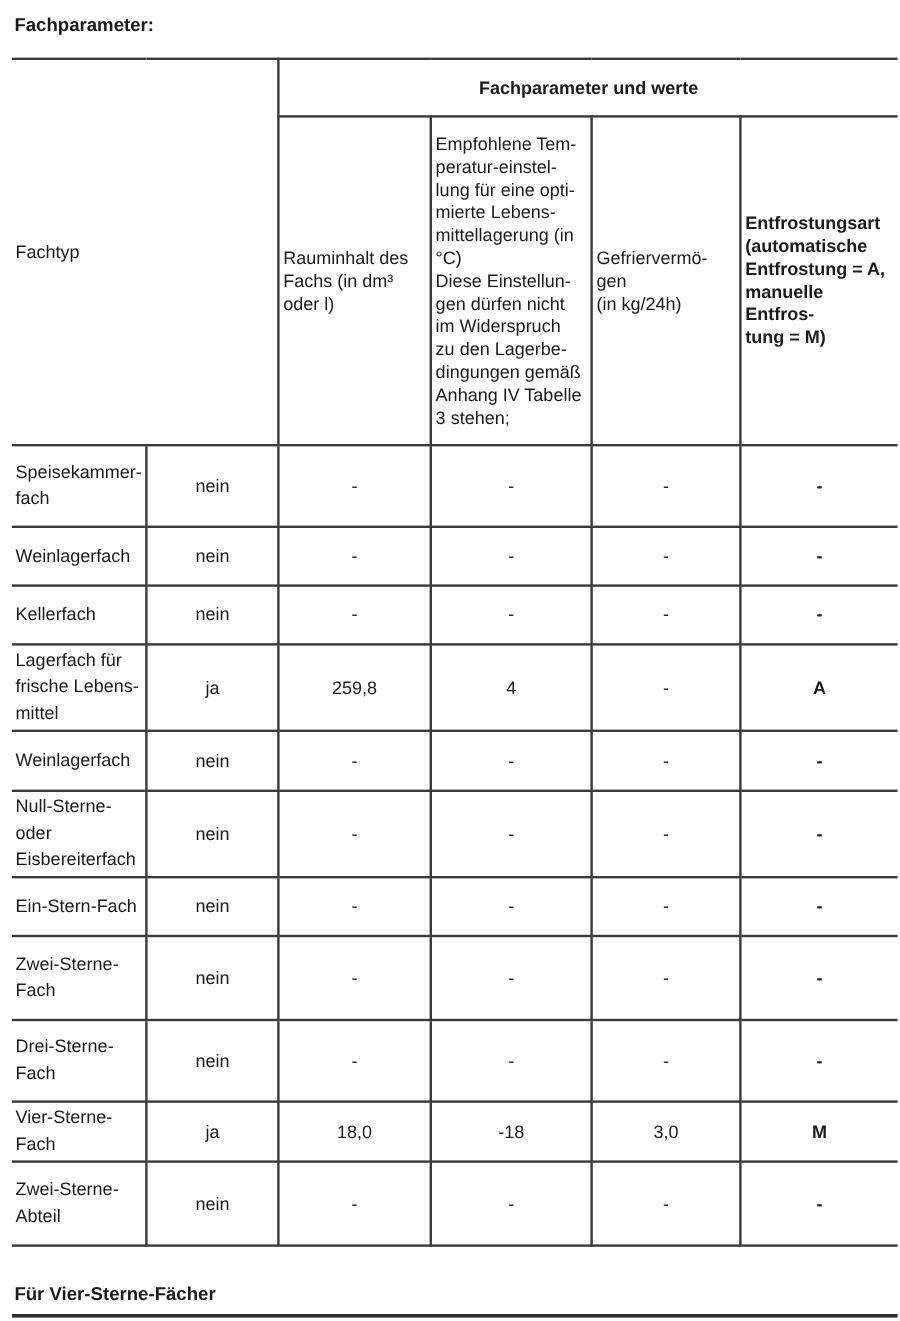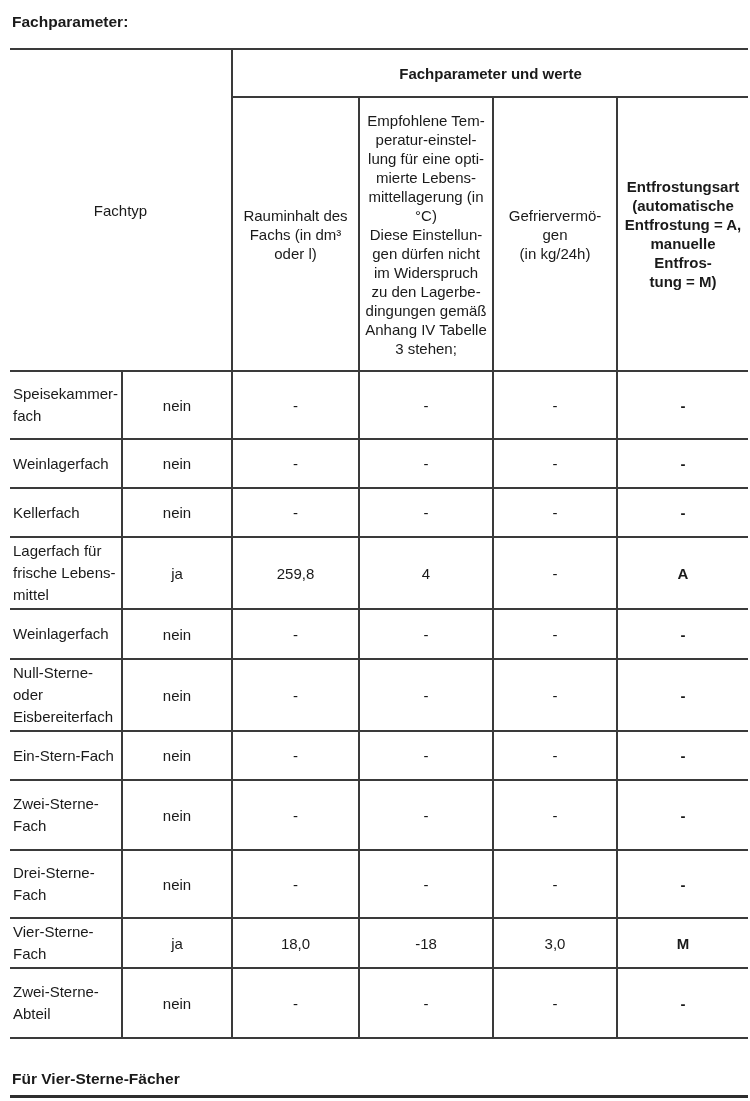--- a/index.html
+++ b/index.html
@@ -39,29 +39,28 @@
   table.fach-table td {
     border: 2px solid #3a3a3a;
     vertical-align: middle;
     padding: 2px 3px;
     overflow: hidden;
   }
   table.fach-table td:first-child { border-left: none; }
   table.fach-table td:last-child  { border-right: none; font-weight: bold; }
 
   td.corner-cell {
-    text-align: center;
     vertical-align: middle;
   }
   td.group-header {
     text-align: center;
     vertical-align: middle;
   }
   td.col-header {
-    text-align: center;
+    text-align: left;
     vertical-align: middle;
     white-space: pre-line;
     line-height: 19px;
     padding: 4px 3px;
   }
   td.label-cell {
     text-align: left;
     white-space: pre-line;
     line-height: 22px;
     padding-left: 2px;

